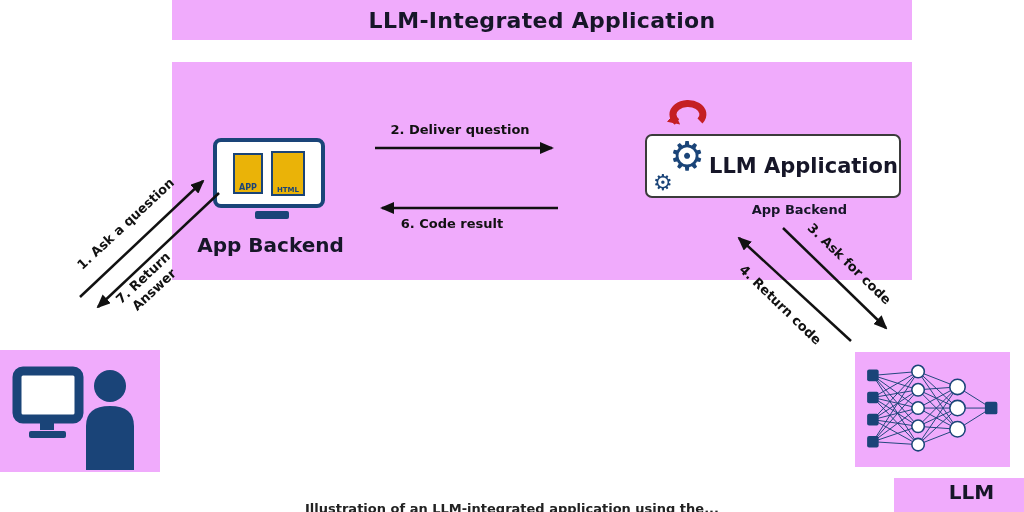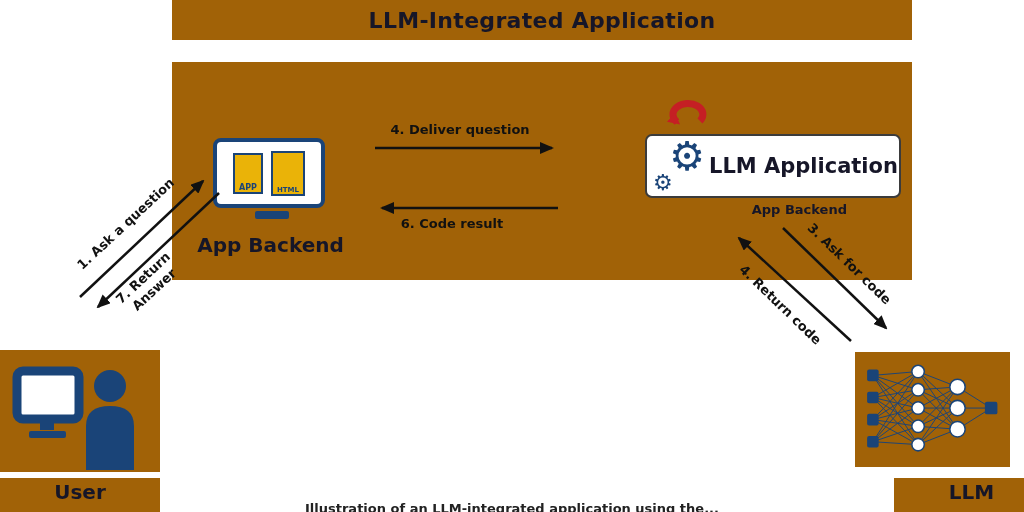--- a/index.html
+++ b/index.html
@@ -1,18 +1,18 @@
 <!DOCTYPE html>
 <html><head>
 <meta charset="utf-8">
 <style>
   html,body{margin:0;padding:0;background:#fff;}
   .canvas{position:relative;width:1024px;height:512px;background:#fff;overflow:hidden;
           font-family:"DejaVu Sans","Liberation Sans",sans-serif;color:#161628;}
-  .panel{position:absolute;background:#a16207;z-index:1;}
+  .panel{position:absolute;background:#f0abfc;z-index:1;}
   #title-banner{left:172px;top:0;width:740px;height:40px;display:flex;align-items:center;justify-content:center;}
   .title-text{font-size:22px;font-weight:bold;letter-spacing:.3px;}
   #main-panel{left:172px;top:62px;width:740px;height:218px;}
 
   
   #frontend-icon{position:absolute;left:213px;top:138px;width:118px;height:90px;z-index:2;}
   .screen{width:112px;height:70px;border:4px solid #1a4478;border-radius:8px;background:#fff;
           box-sizing:border-box;position:relative;}
   .doc{position:absolute;background:#eab308;border:2px solid #1a4478;color:#1a4478;
        display:flex;align-items:flex-end;justify-content:center;font-weight:bold;}
@@ -61,23 +61,20 @@
   </div>
   <div class="panel" id="main-panel"></div>
   <div class="panel" id="user-panel">
     <svg width="140" height="110" viewBox="0 0 140 110" style="display:block;margin:10px auto 0;">
       <rect x="7" y="11" width="62" height="48" rx="6" fill="#fff" stroke="#1a4478" stroke-width="9"></rect>
       <rect x="30" y="61" width="14" height="9" fill="#1a4478"></rect>
       <rect x="19" y="71" width="37" height="7" rx="2" fill="#1a4478"></rect>
       <circle cx="100" cy="26" r="16" fill="#1a4478"></circle>
       <path d="M 76 110 L 76 66 Q 76 46 100 46 Q 124 46 124 66 L 124 110 Z" fill="#1a4478"></path>
     </svg>
-  </div>
-  <div class="panel" id="user-label-strip">
-    <div class="entity-label">User</div>
   </div>
   <div class="panel" id="llm-panel">
     <svg id="nn" width="145" height="100" viewBox="0 0 150 104" style="display:block;margin:8px auto 0;">
         <line x1="13" y1="16" x2="60" y2="12" stroke="#1a4478" stroke-width="1"></line>
         <line x1="13" y1="16" x2="60" y2="31" stroke="#1a4478" stroke-width="1"></line>
         <line x1="13" y1="16" x2="60" y2="50" stroke="#1a4478" stroke-width="1"></line>
         <line x1="13" y1="16" x2="60" y2="69" stroke="#1a4478" stroke-width="1"></line>
         <line x1="13" y1="16" x2="60" y2="88" stroke="#1a4478" stroke-width="1"></line>
         <line x1="13" y1="39" x2="60" y2="12" stroke="#1a4478" stroke-width="1"></line>
         <line x1="13" y1="39" x2="60" y2="31" stroke="#1a4478" stroke-width="1"></line>
@@ -169,21 +166,21 @@
       </marker>
     </defs>
     <line x1="375" y1="148" x2="552" y2="148" stroke="#111" stroke-width="2.5" marker-end="url(#ah)"></line>
     <line x1="558" y1="208" x2="382" y2="208" stroke="#111" stroke-width="2.5" marker-end="url(#ah)"></line>
     <line x1="80" y1="297" x2="203" y2="181" stroke="#111" stroke-width="2.5" marker-end="url(#ah)"></line>
     <line x1="219" y1="193" x2="98" y2="307" stroke="#111" stroke-width="2.5" marker-end="url(#ah)"></line>
     <line x1="783" y1="228" x2="886" y2="328" stroke="#111" stroke-width="2.5" marker-end="url(#ah)"></line>
     <line x1="851" y1="341" x2="739" y2="238" stroke="#111" stroke-width="2.5" marker-end="url(#ah)"></line>
   </svg>
 
-  <div class="step" style="left:380px;top:122px;width:160px;">4. Deliver question</div>
+  <div class="step" style="left:380px;top:122px;width:160px;">2. Deliver question</div>
   <div class="step" style="left:382px;top:216px;width:140px;">6. Code result</div>
   <div class="step" style="left:60px;top:216px;width:132px;transform:rotate(-43deg);">1. Ask a question</div>
   <div class="step" style="left:103px;top:268px;width:92px;transform:rotate(-43deg);">7. Return
 Answer</div>
   <div class="step" style="left:793px;top:256px;width:112px;transform:rotate(44deg);">3. Ask for code</div>
   <div class="step" style="left:726px;top:297px;width:108px;transform:rotate(44deg);">4. Return code</div>
 
   <div id="caption">Illustration of an LLM-integrated application using the...</div>
 </div>
 

